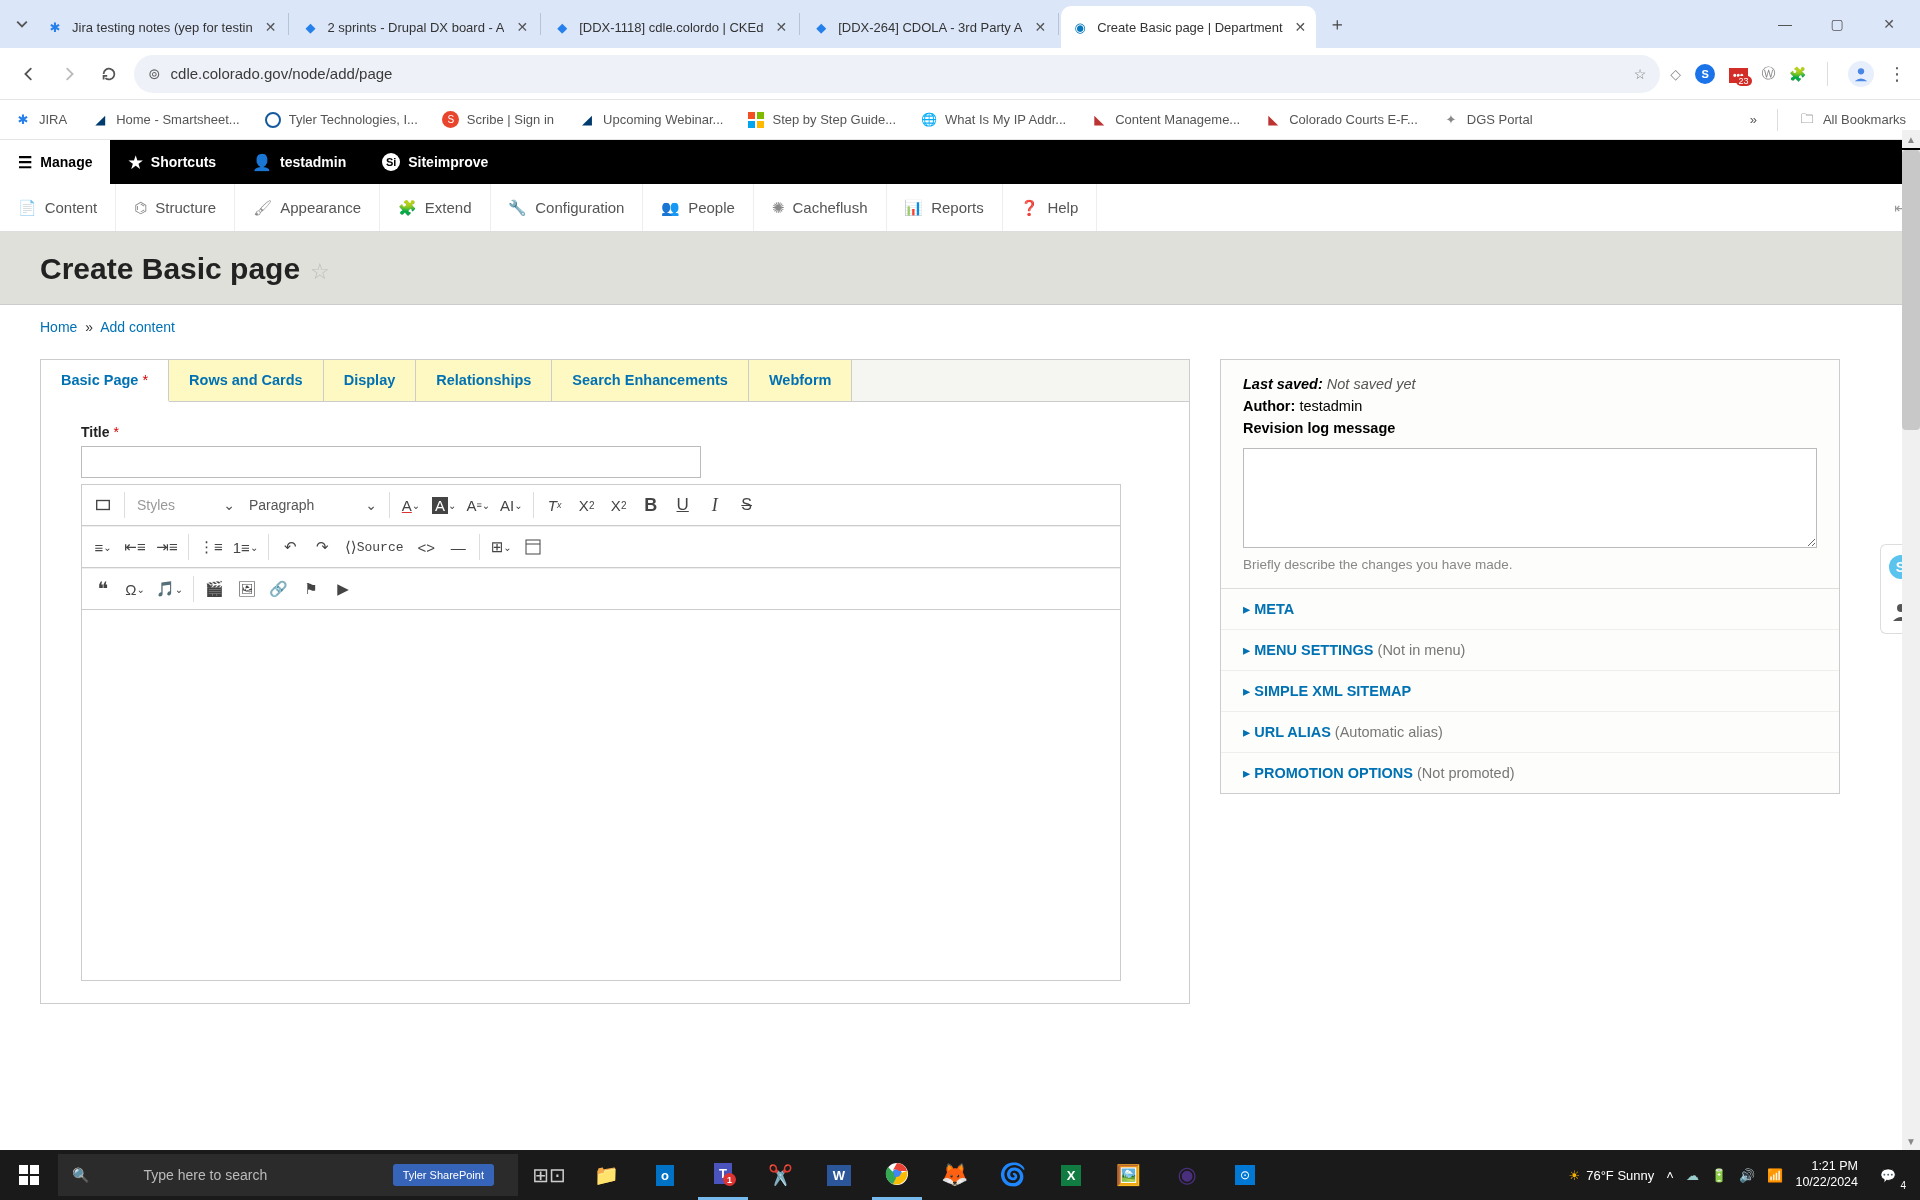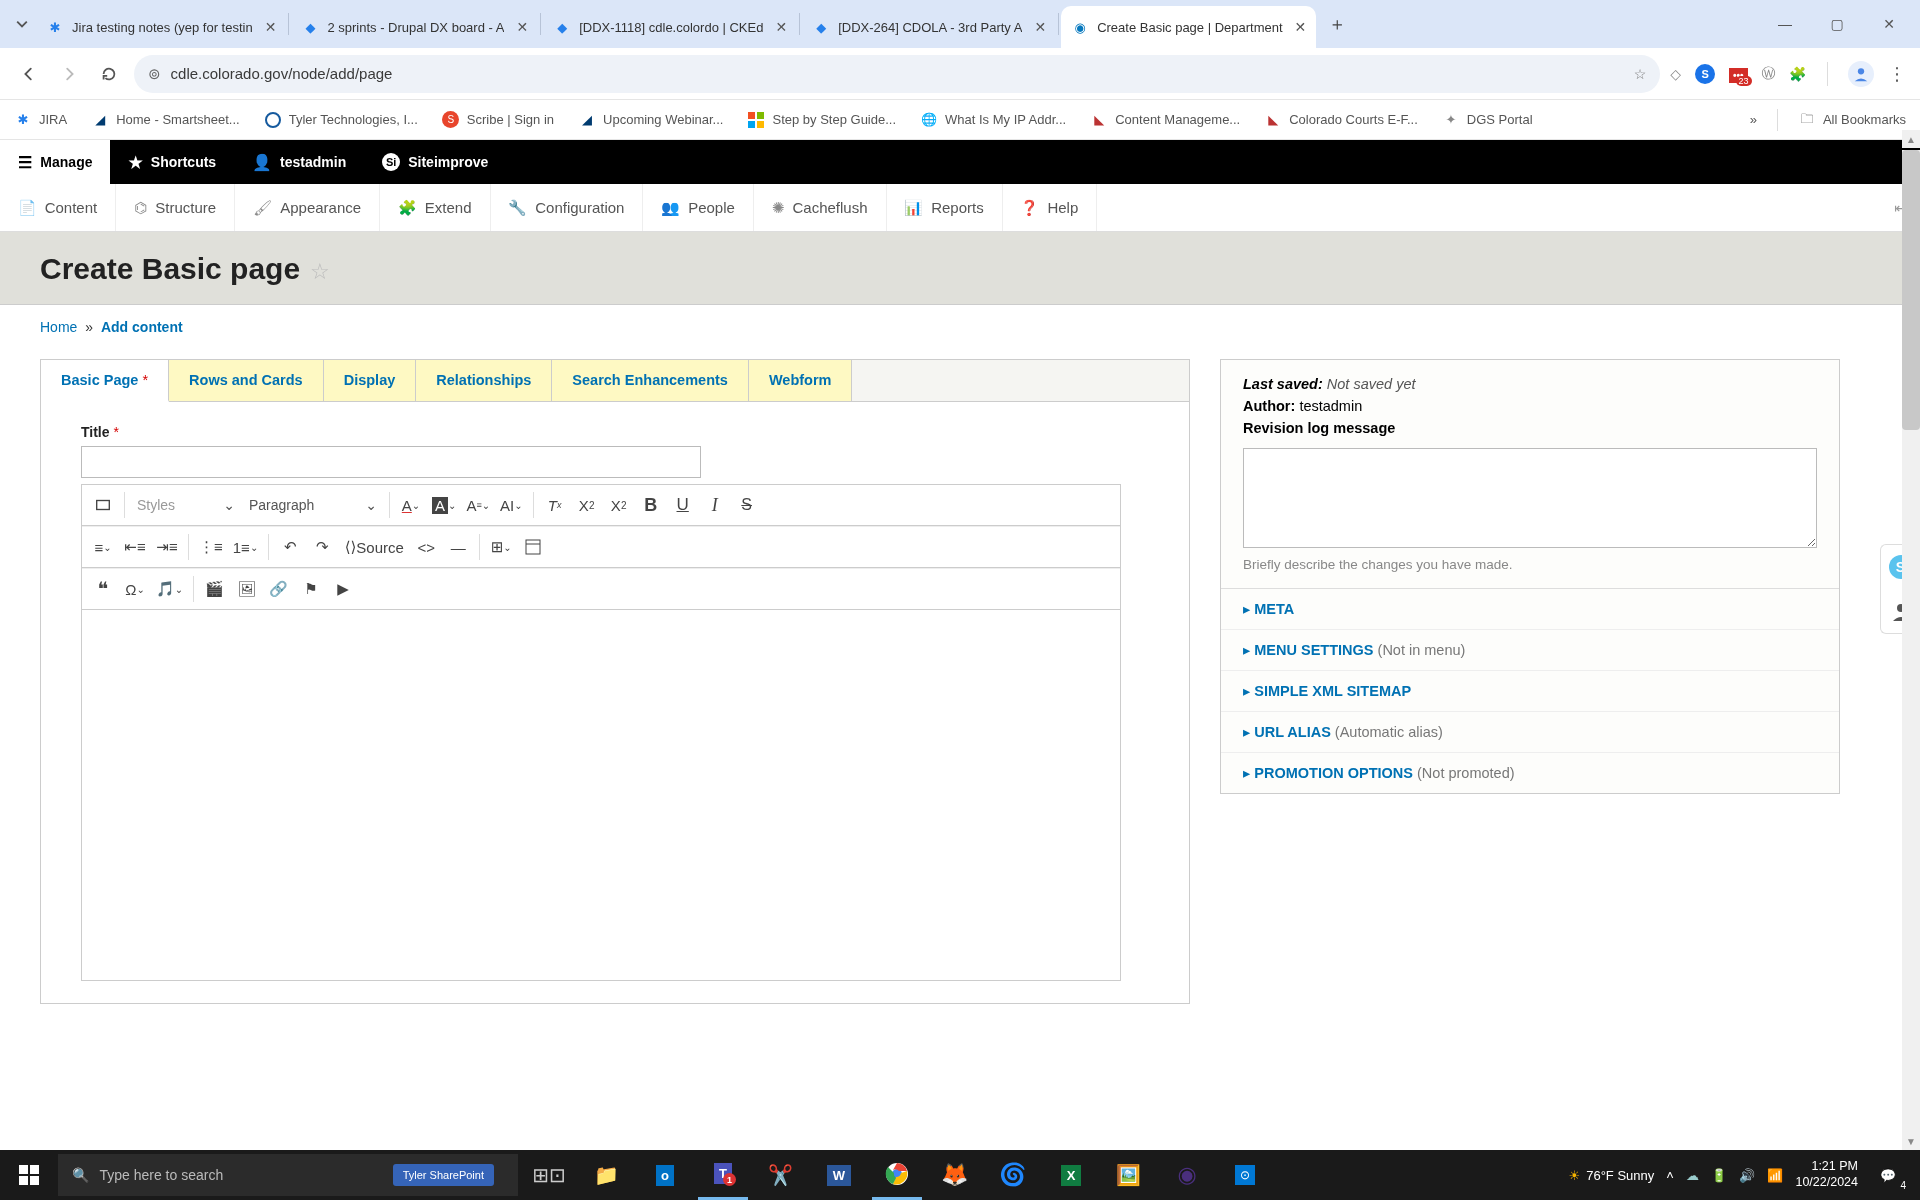--- a/index.html
+++ b/index.html
@@ -331,21 +331,21 @@
 
 <div class="title-region">
   <h1>Create Basic page</h1>
   <span class="star">☆</span>
 </div>
 
 <div style="padding: 14px 40px 0;">
   <div class="breadcrumbs">
     <a style="color:#0071b3;">Home</a>
     <span class="sep">»</span>
-    <a style="color:#0071b3;font-weight:bold;">Add content</a>
+    <a style="color:#0071b3;">Add content</a>
   </div>
 </div>
 
 <div class="content-wrap">
   <div class="main-col">
     <div class="node-form">
       <div class="tabs-row">
         <div class="tab-btn active"><span>Basic Page</span> <span class="req">*</span></div>
         <div class="tab-btn">Rows and Cards</div>
         <div class="tab-btn">Display</div>
@@ -405,21 +405,21 @@
           <div class="ck-toolbar ck-row2">
             <div class="ck-btn">≡ <span style="font-size:10px;">⌄</span></div>
             <div class="ck-btn">⇤≡</div>
             <div class="ck-btn">⇥≡</div>
             <div class="ck-sep"></div>
             <div class="ck-btn">⋮≡</div>
             <div class="ck-btn">1≡ <span style="font-size:10px;">⌄</span></div>
             <div class="ck-sep"></div>
             <div class="ck-btn">↶</div>
             <div class="ck-btn">↷</div>
-            <div class="ck-btn" style="min-width:70px;">⟨⟩ <span style="font-size:15px;">Source</span></div>
+            <div class="ck-btn" style="min-width:70px;">⟨⟩ <span style="font-size:13px;font-family:Liberation Mono, monospace;">Source</span></div>
             <div class="ck-btn">&lt;&gt;</div>
             <div class="ck-btn">—</div>
             <div class="ck-sep"></div>
             <div class="ck-btn">⊞ <span style="font-size:10px;">⌄</span></div>
             <div class="ck-btn">
                 <svg width="16" height="16" viewBox="0 0 16 16">
                   <rect x="1" y="1" width="14" height="14" stroke="#444" fill="none"></rect>
                   <line x1="1" y1="5" x2="15" y2="5" stroke="#444"></line>
                 </svg>
               </div>
@@ -481,21 +481,21 @@
   <div class="start-btn">
     <svg width="20" height="20" viewBox="0 0 20 20">
         <rect x="0" y="0" width="9" height="9" fill="#fff"></rect>
         <rect x="11" y="0" width="9" height="9" fill="#fff"></rect>
         <rect x="0" y="11" width="9" height="9" fill="#fff"></rect>
         <rect x="11" y="11" width="9" height="9" fill="#fff"></rect>
       </svg>
   </div>
   <div class="search-box">
     <span>🔍</span>
-    <span style="flex:1;">Type here to search</span>
+    <span style="flex:1;margin-left:44px;">Type here to search</span>
     <span class="tyler-btn">Tyler SharePoint</span>
   </div>
   <div class="task-icons">
     <div class="task-ic" style="color:#ccc;">⊞⊡</div>
     <div class="task-ic">📁</div>
     <div class="task-ic">
         <span style="background:#0072c6;color:#fff;padding:3px 5px;font-weight:bold;font-size:13px;">o</span>
       </div>
     <div class="task-ic active">
         <span style="background:#4b53bc;color:#fff;padding:3px 5px;font-weight:bold;font-size:13px;position:relative;">T<span style="position:absolute;bottom:-2px;right:-4px;background:#d33;color:#fff;border-radius:50%;font-size:9px;width:13px;height:13px;display:flex;align-items:center;justify-content:center;">1</span></span>

